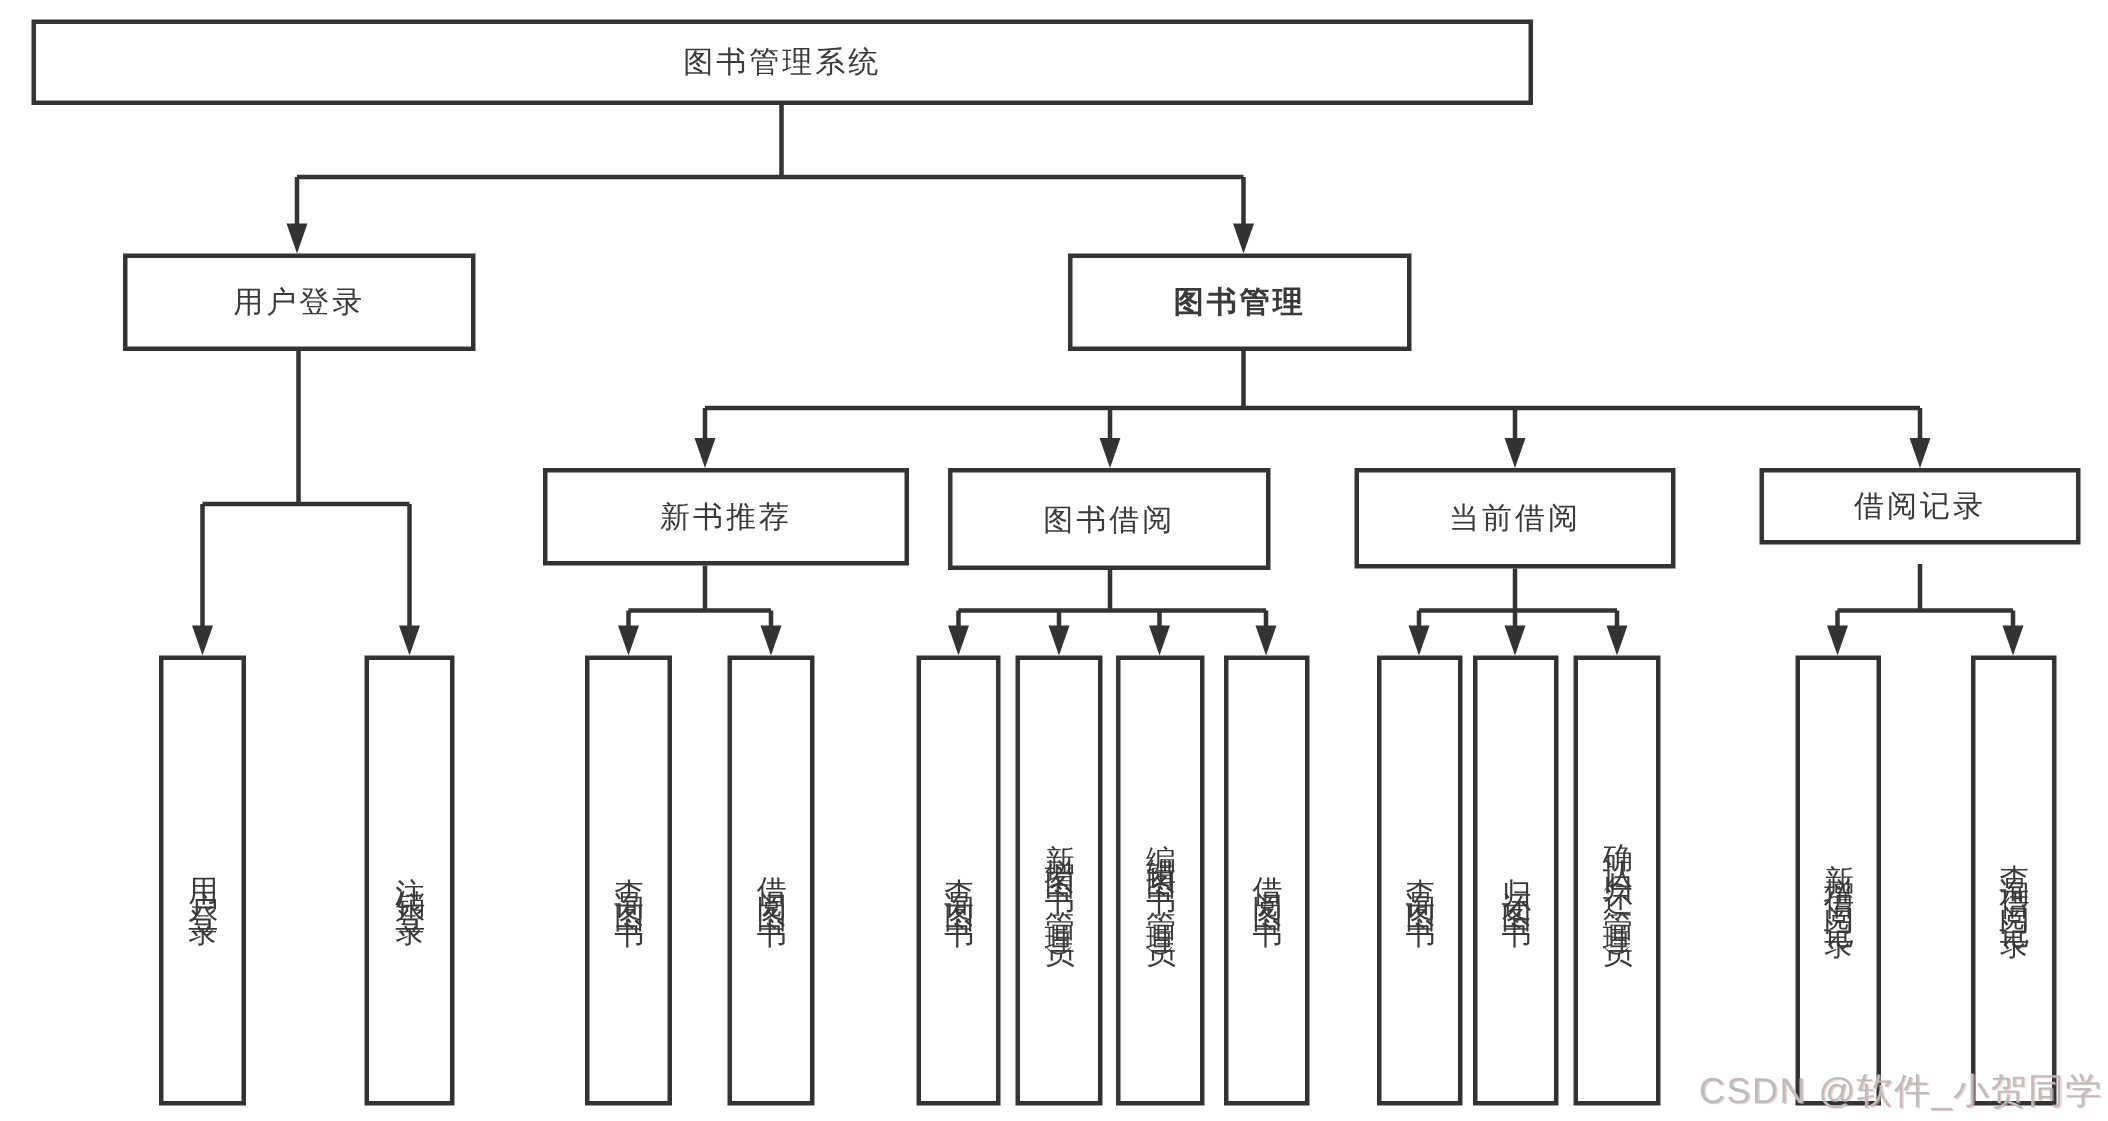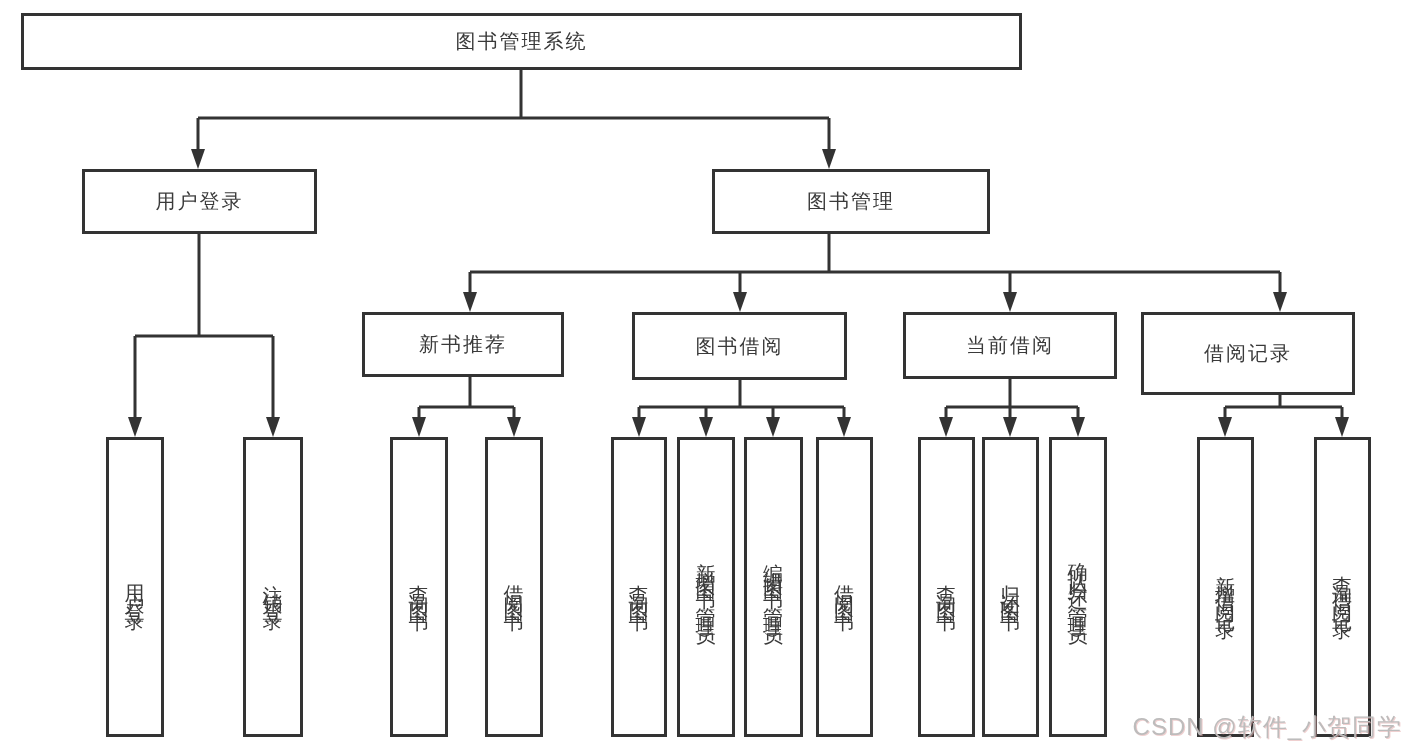--- a/index.html
+++ b/index.html
@@ -98,26 +98,26 @@
       <polygon points="1003,417 1017,417 1010,437"></polygon>
       <polygon points="1071,417 1085,417 1078,437"></polygon>
       <polygon points="1218,417 1232,417 1225,437"></polygon>
       <polygon points="1335,417 1349,417 1342,437"></polygon>
     </g>
   </svg>
 
   <div class="hnode" style="left:21px;top:13px;width:1001px;height:57px;">图书管理系统</div>
 
   <div class="hnode" style="left:82px;top:169px;width:235px;height:65px;">用户登录</div>
-  <div class="hnode" style="left:712px;top:169px;width:278px;height:65px;">图书管理</div>
+  <div class="hnode" style="left:712px;top:169px;width:229px;height:65px;font-weight:bold;">图书管理</div>
 
-  <div class="hnode" style="left:362px;top:312px;width:202px;height:65px;">新书推荐</div>
+  <div class="hnode" style="left:362px;top:312px;width:244px;height:65px;">新书推荐</div>
   <div class="hnode" style="left:632px;top:312px;width:215px;height:68px;">图书借阅</div>
   <div class="hnode" style="left:903px;top:312px;width:214px;height:67px;">当前借阅</div>
-  <div class="hnode" style="left:1141px;top:312px;width:214px;height:83px;">借阅记录</div>
+  <div class="hnode" style="left:1173px;top:312px;width:214px;height:51px;">借阅记录</div>
 
   <div class="vnode" style="left:106px;top:437px;width:58px;height:300px;">
     <span class="vtext">用户登录</span>
   </div>
   <div class="vnode" style="left:243px;top:437px;width:60px;height:300px;">
     <span class="vtext">注销登录</span>
   </div>
 
   <div class="vnode" style="left:390px;top:437px;width:58px;height:300px;">
     <span class="vtext">查询图书</span>

